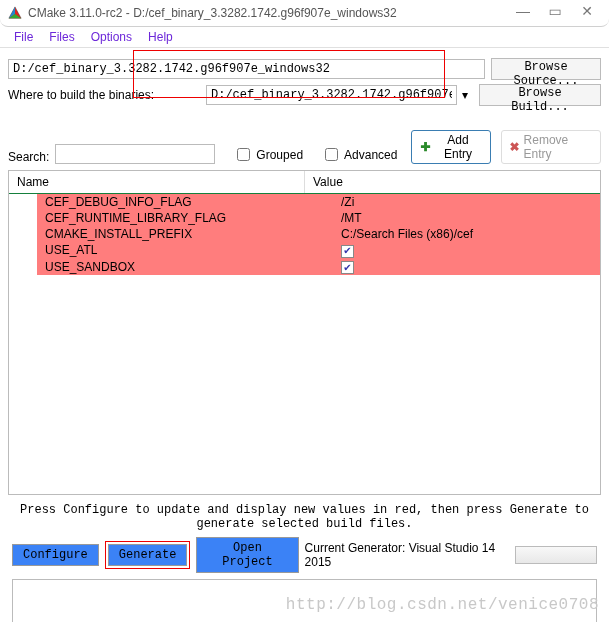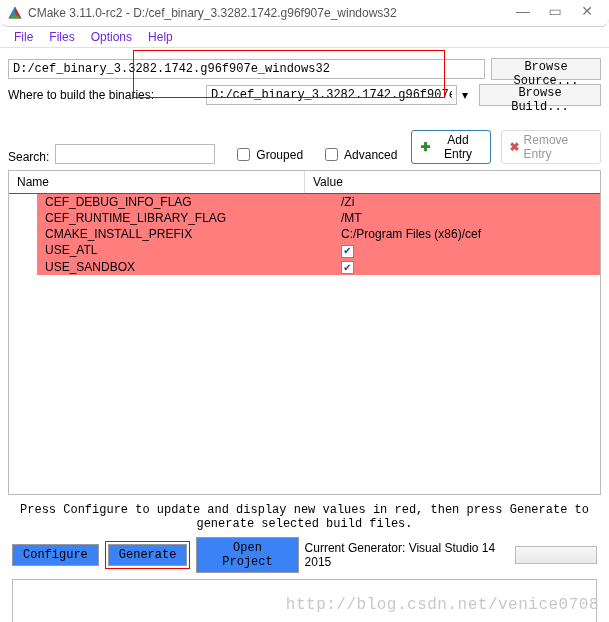--- a/index.html
+++ b/index.html
@@ -113,21 +113,21 @@
         <div class="tr">
           <div class="td name">CEF_DEBUG_INFO_FLAG</div>
           <div class="td value">/Zi</div>
         </div>
         <div class="tr">
           <div class="td name">CEF_RUNTIME_LIBRARY_FLAG</div>
           <div class="td value">/MT</div>
         </div>
         <div class="tr">
           <div class="td name">CMAKE_INSTALL_PREFIX</div>
-          <div class="td value">C:/Program Files (x86)/cef</div>
+          <div class="td value">C:/Search Files (x86)/cef</div>
         </div>
         <div class="tr">
           <div class="td name">USE_ATL</div>
           <div class="td value"><span class="chkcell">✔</span></div>
         </div>
         <div class="tr">
           <div class="td name">USE_SANDBOX</div>
           <div class="td value"><span class="chkcell">✔</span></div>
         </div>
       </div>

